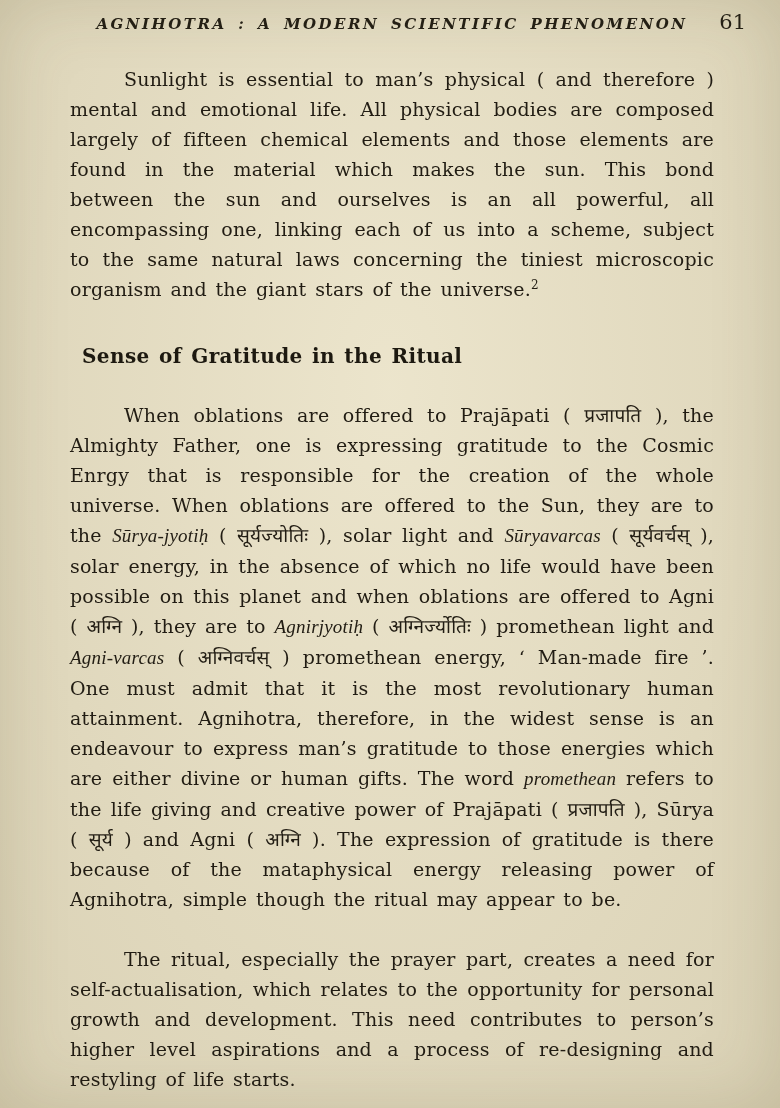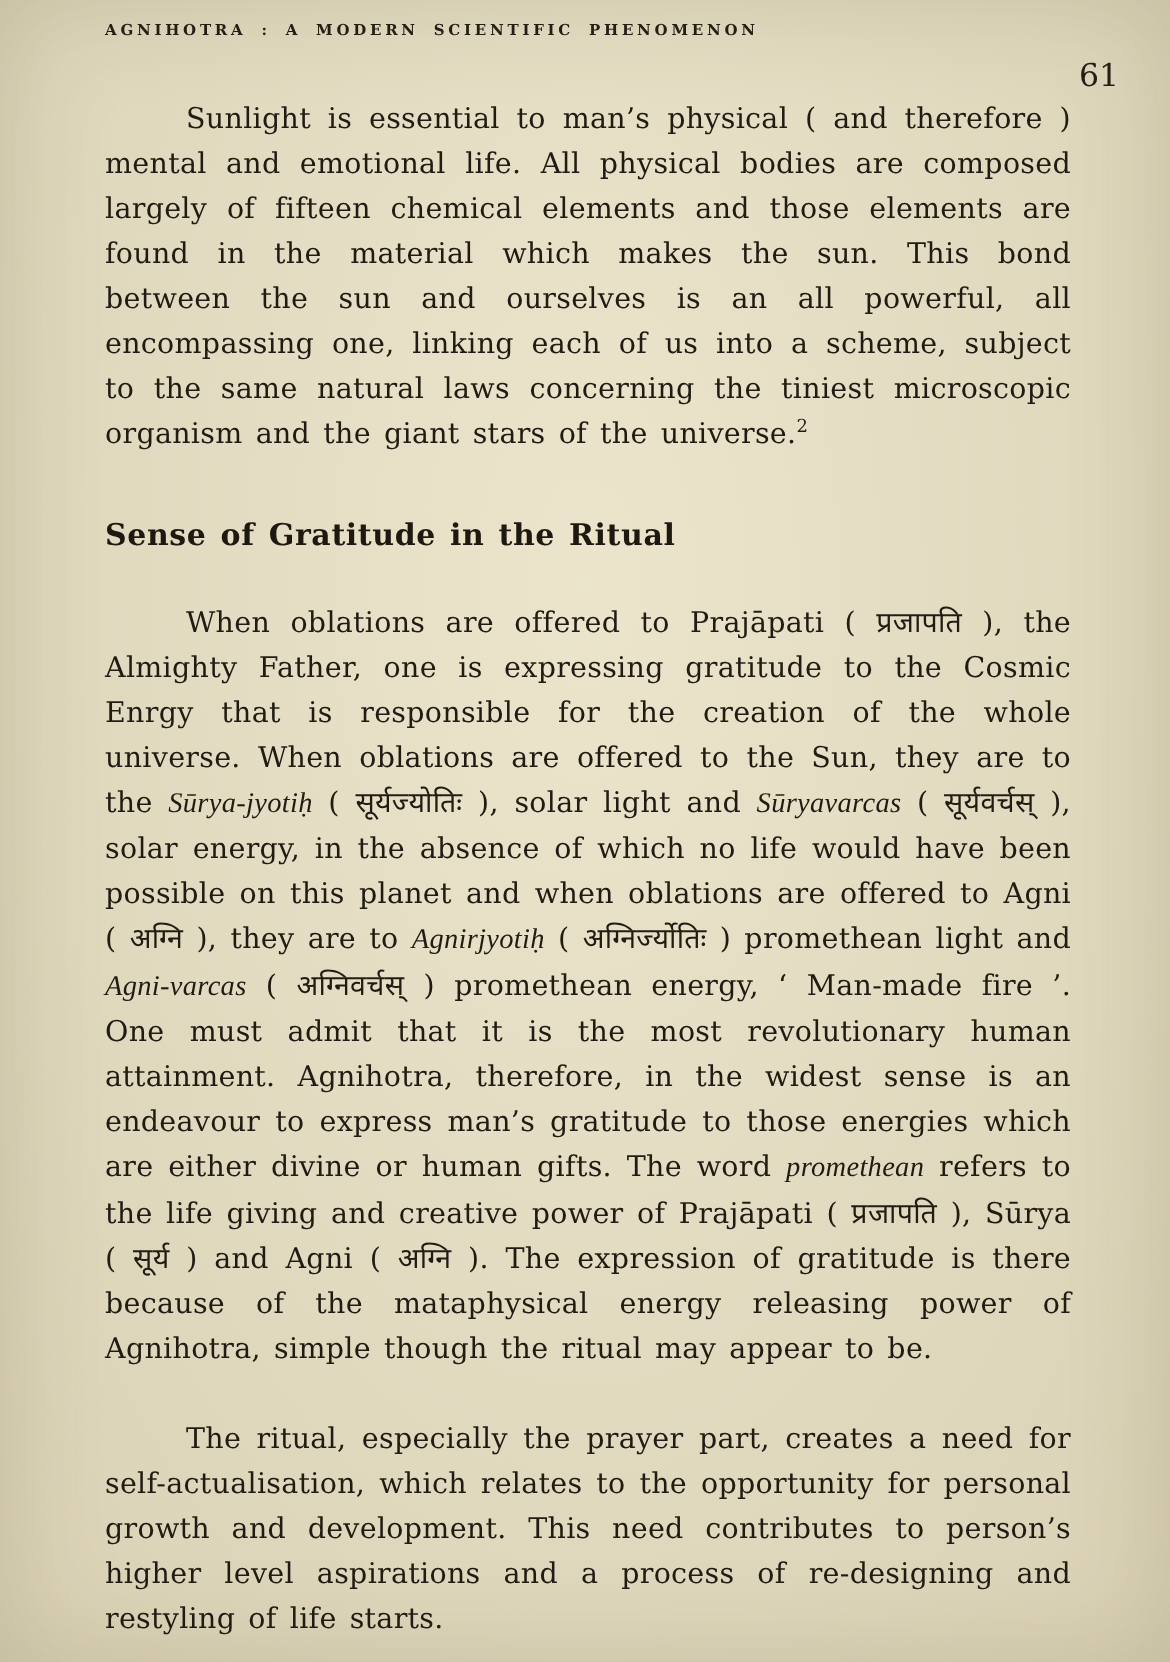--- a/index.html
+++ b/index.html
@@ -20,35 +20,36 @@
       radial-gradient(ellipse at 50% 35%, rgba(255,255,255,0.12), rgba(92,80,50,0.10) 95%),
       #e9e1c5;
     box-shadow: inset 0 0 70px rgba(90,75,40,0.18);
   }
   .page-header {
     position: relative;
     height: 30px;
     margin-bottom: 24px;
   }
   .running-title {
-    font-size: 10px;
+    text-align: center;
+    font-size: 15px;
     font-weight: 700;
     letter-spacing: 2.5px;
     word-spacing: 4px;
     padding-top: 5px;
     color: #241f14;
+    font-style: italic;
   }
   .page-number {
     position: absolute;
     right: -32px;
     top: 0;
     font-size: 21px;
     font-weight: 400;
     color: #241f14;
-    margin-top: 28px;
   }
   .page-body { width: 100%; }
   .para {
     font-size: 19px;
     line-height: 30px;
     text-align: justify;
     word-spacing: 2.5px;
     letter-spacing: 0.2px;
     margin: 0 0 30px 0;
   }
@@ -56,21 +57,21 @@
   .para sup {
     font-size: 12px;
     line-height: 0;
     vertical-align: super;
   }
   .section-heading {
     font-size: 20px;
     font-weight: 700;
     letter-spacing: 0.4px;
     word-spacing: 2px;
-    margin: 40px 0 32px 0;
+    margin: 40px 0 32px 12px;
     color: #1d1910;
   }
   .em { font-style: italic; font-family: Liberation Serif, serif; }
 </style>
 </head>
 <body>
 
 <div class="page">
 
   <header class="page-header">

